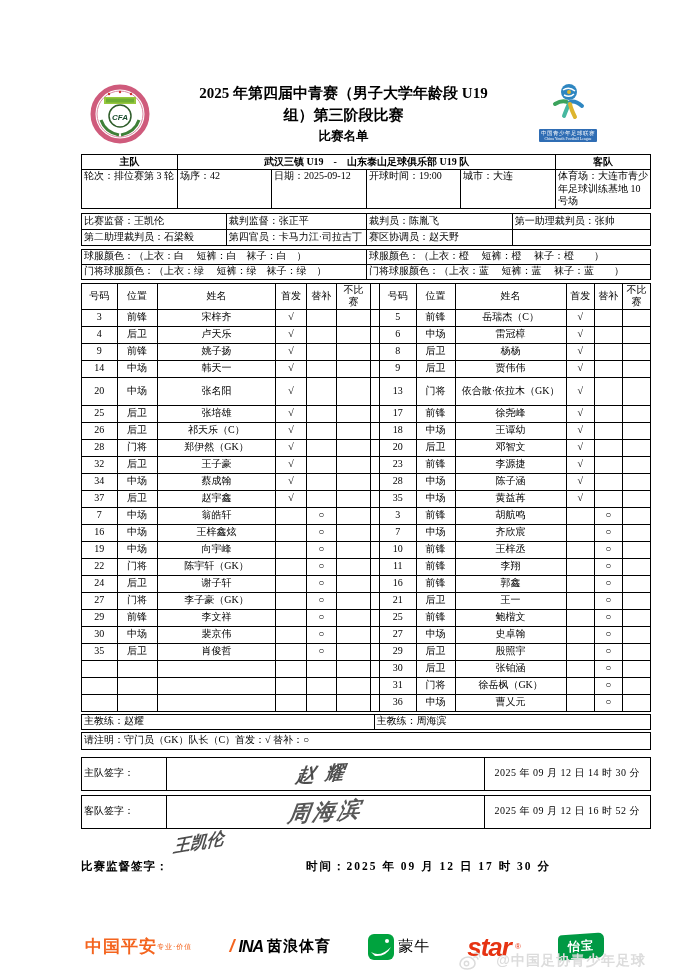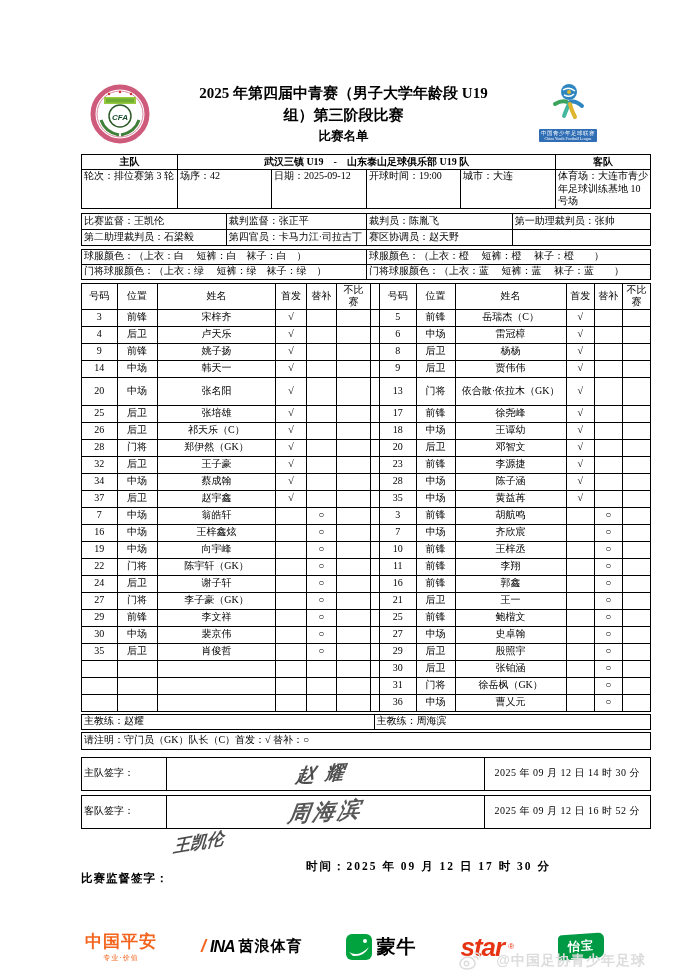--- a/index.html
+++ b/index.html
@@ -38,33 +38,33 @@
   .sig .s-lbl{text-align:left;}
   .sig .s-time{text-align:center;letter-spacing:.5px;}
   .sig .s-mid{text-align:center;}
   .scribble{display:inline-block;font-style:italic;font-weight:bold;color:#2e2e2e;
     transform:rotate(-4deg) skewX(-12deg);opacity:.85;}
   .home-scr{font-size:19px;letter-spacing:10px;}
   .away-scr{font-size:22px;letter-spacing:3px;color:#3a3a3a;}
   
   .sup-line{position:relative;margin-top:22px;height:30px;}
   .sup-scr{position:absolute;left:92px;top:-20px;font-size:17px;transform:rotate(-10deg) skewX(-14deg);}
-  .sup-label{font-size:11.5px;font-weight:bold;letter-spacing:1px;position:absolute;left:0;top:20px;text-align:center;}
+  .sup-label{font-size:11.5px;font-weight:bold;letter-spacing:1px;position:absolute;left:0;top:8px;text-align:center;}
   .sup-time{font-size:11.5px;font-weight:bold;letter-spacing:2px;position:absolute;left:225px;top:8px;}
   
   .sponsors{display:flex;align-items:center;justify-content:space-between;
     margin-top:44px;padding:0 4px;height:44px;font-family:"Liberation Sans","DejaVu Sans",sans-serif;}
   .sp{display:flex;align-items:center;gap:4px;}
-  .pingan{flex-direction:column;gap:0;}
+  .pingan{flex-direction:row;gap:0;}
   .pingan-name{color:#f4641e;font-weight:bold;font-size:17px;letter-spacing:1px;}
   .pingan-tag{color:#f4641e;font-size:7px;letter-spacing:1px;}
   .ina-slash{color:#f4641e;font-weight:900;font-style:italic;font-size:18px;}
   .ina-txt{font-weight:900;font-style:italic;font-size:16px;letter-spacing:-1px;}
   .yl-name{font-weight:900;font-size:15px;letter-spacing:1px;}
-  .mn-name{font-weight:700;font-size:19px;letter-spacing:1px;}
+  .mn-name{font-weight:400;font-size:15px;letter-spacing:1px;}
   .star-name{color:#e63312;font-weight:900;font-style:italic;font-size:26px;letter-spacing:-1px;line-height:1;}
   .star-reg{color:#e63312;font-size:8px;vertical-align:super;}
   .cb-flag{width:46px;height:25px;background:#009944;border-radius:4px 6px 6px 3px;
     transform:skewY(-4deg);display:flex;align-items:center;justify-content:center;
     color:#fff;font-weight:bold;font-size:12px;letter-spacing:1px;}
   
   .watermark{position:absolute;right:44px;bottom:6px;display:flex;align-items:center;gap:15px;
     color:#dcdcdc;font-size:14px;font-weight:bold;letter-spacing:1px;
     font-family:"Liberation Sans","DejaVu Sans",sans-serif;}
 </style>

